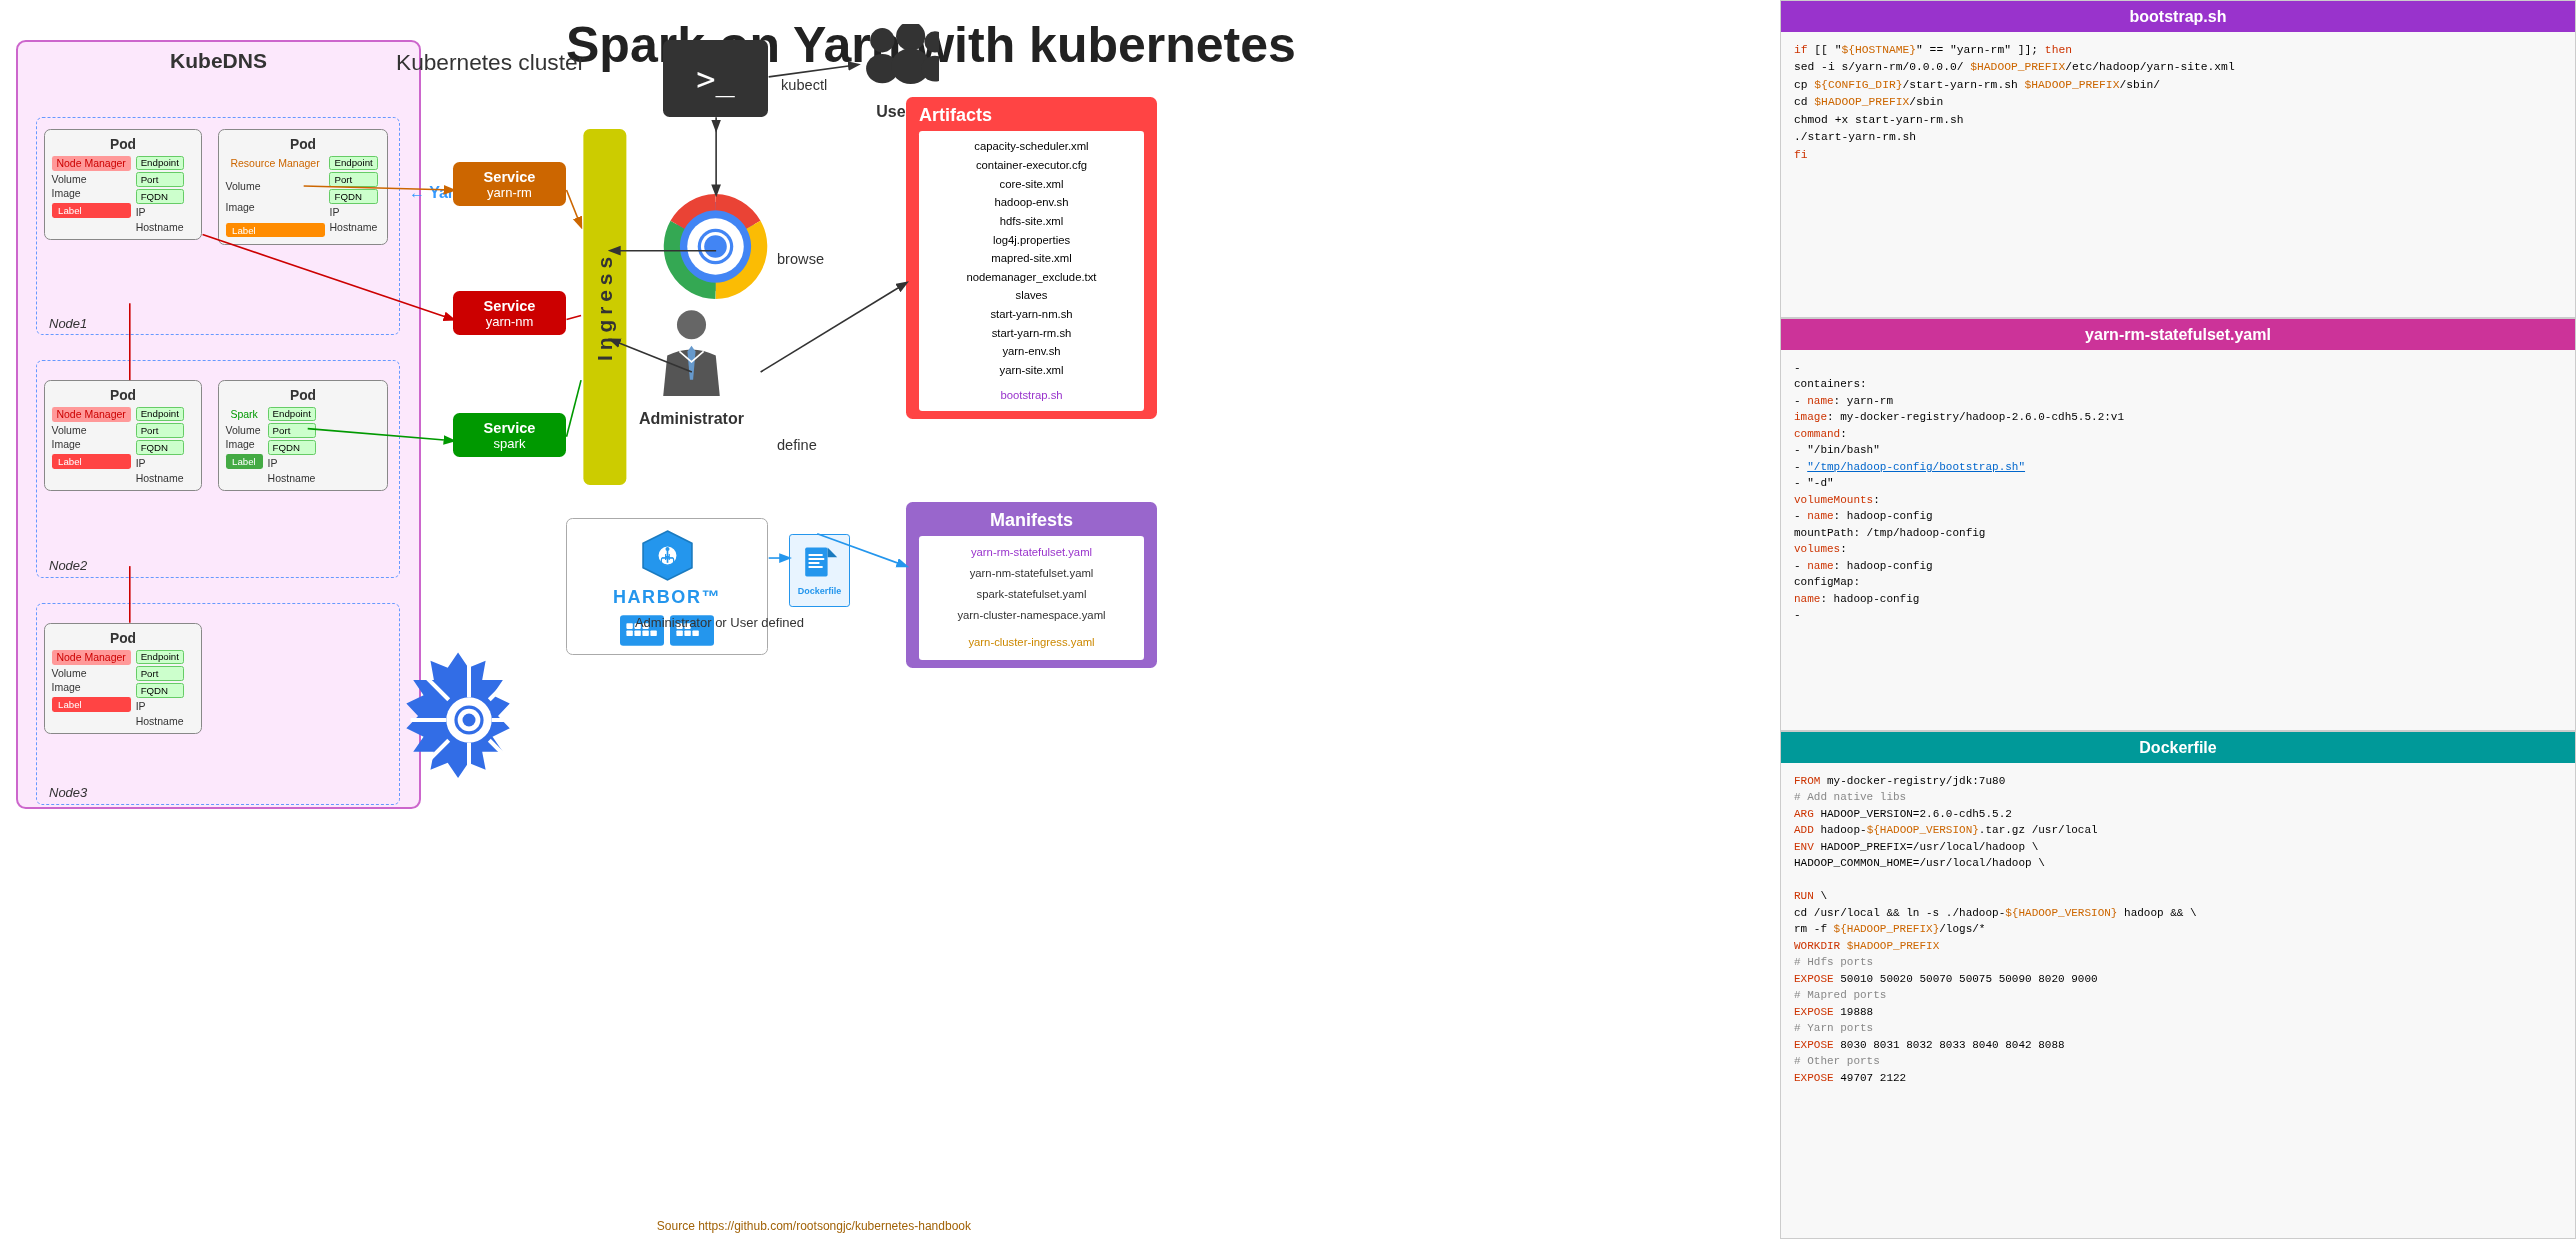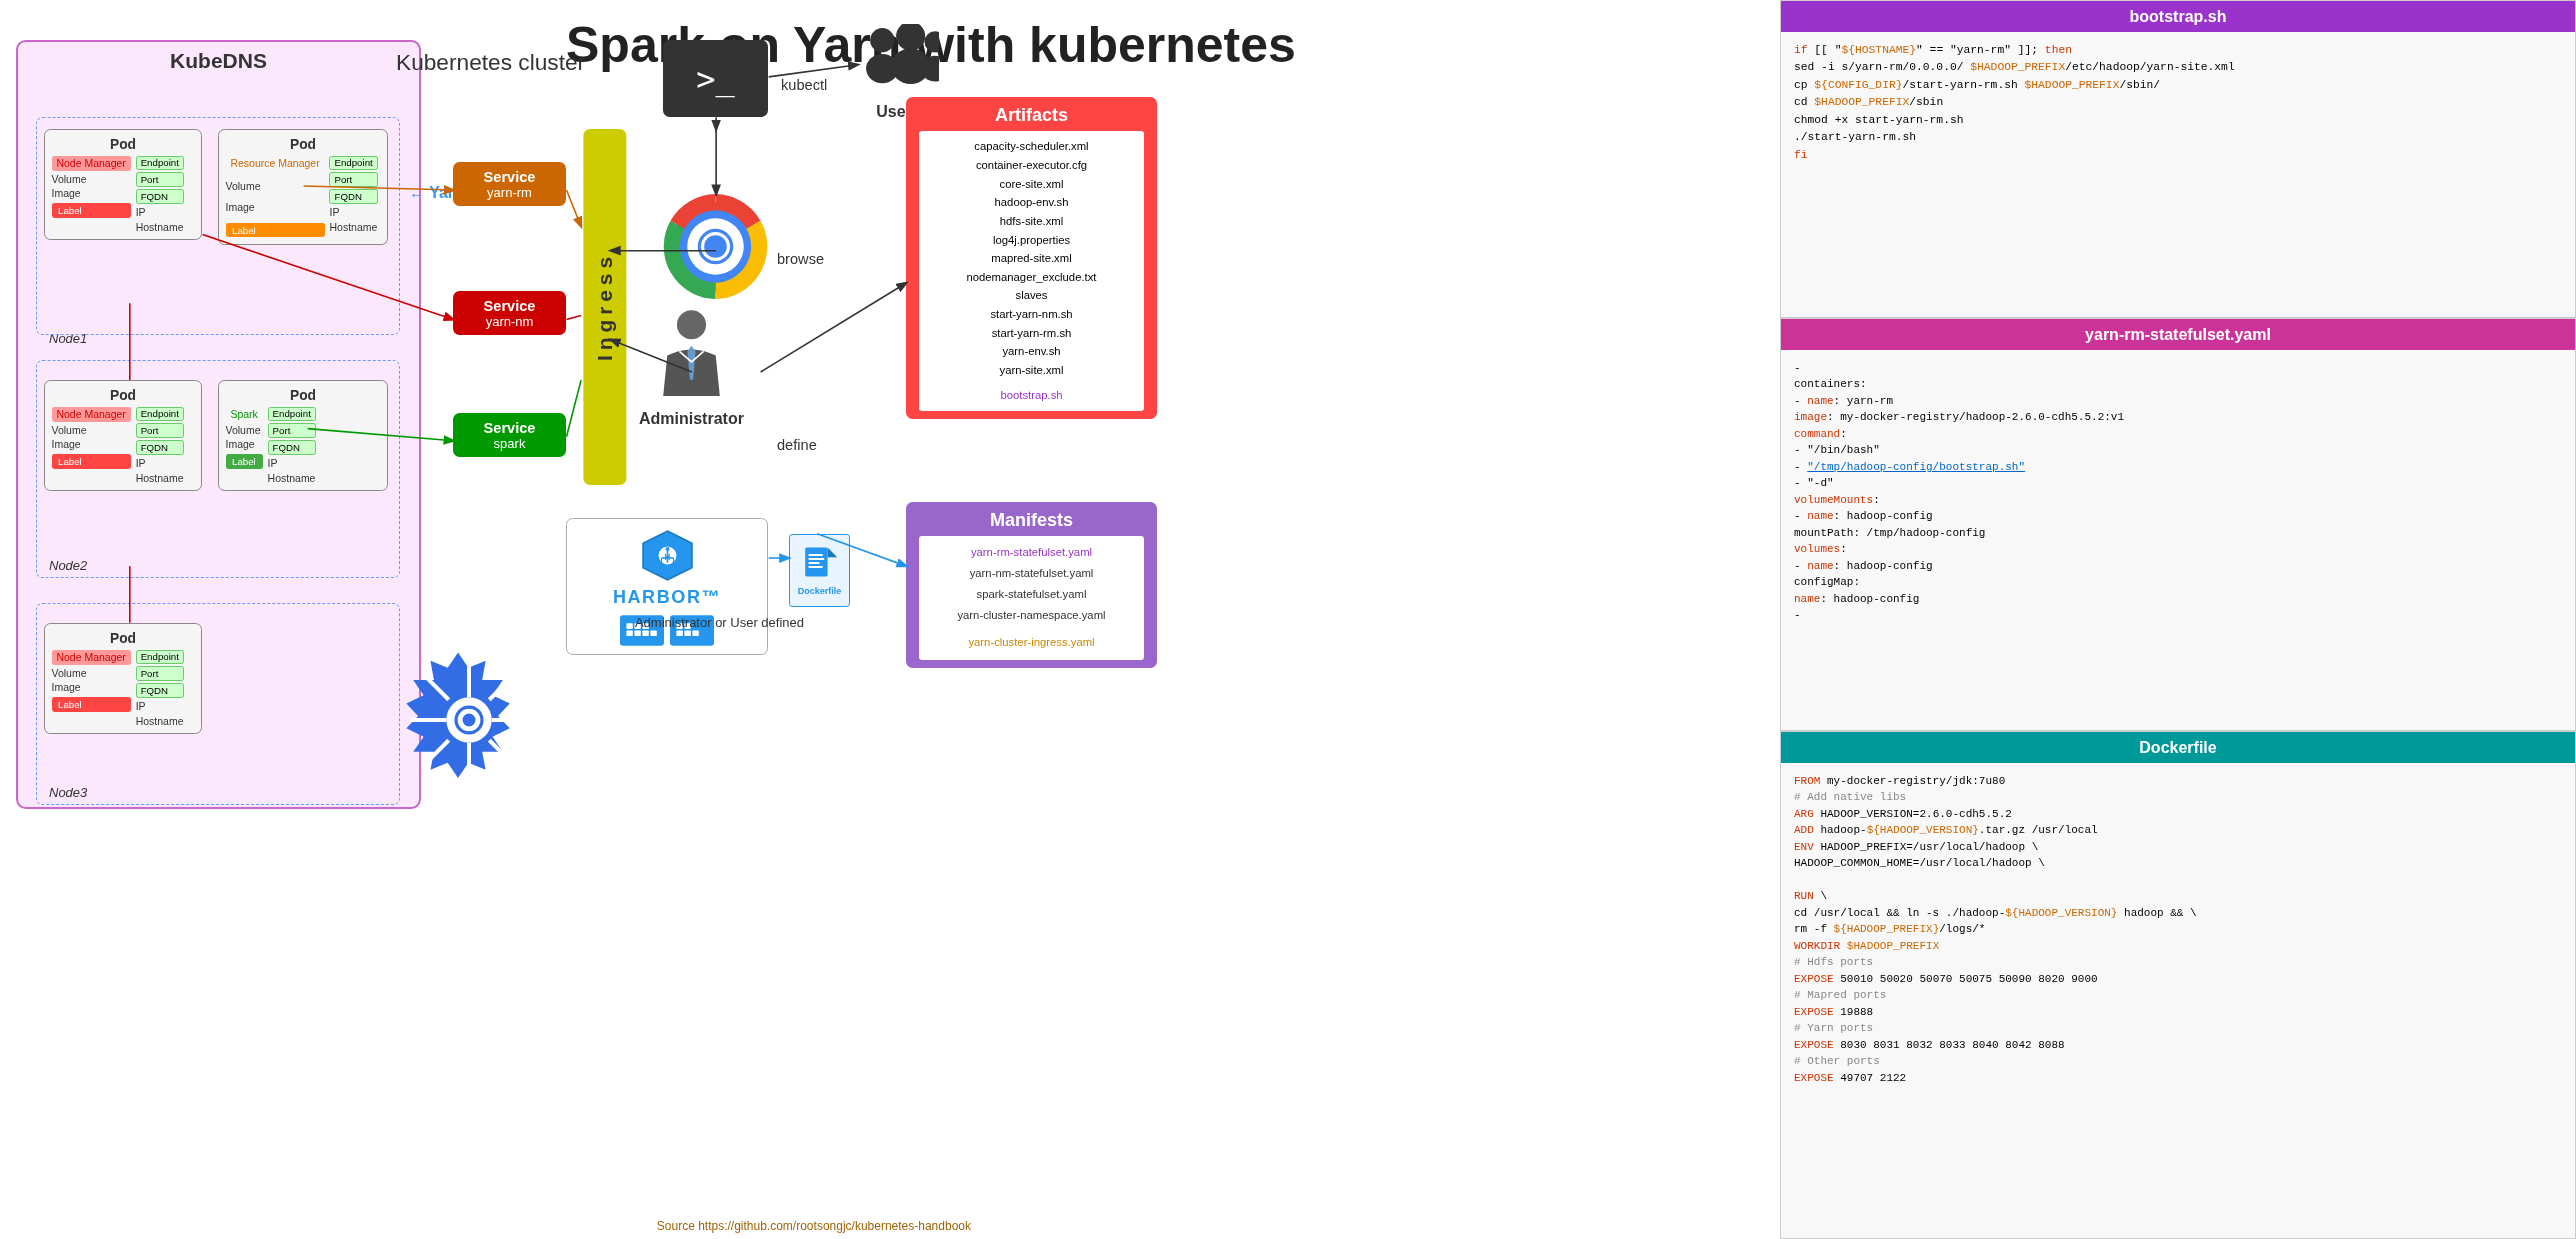--- a/index.html
+++ b/index.html
@@ -133,21 +133,21 @@
         <div style="display:flex;flex-direction:column;gap:2.4px;">
           <div style="background:#ccffcc;border:0.8px solid #66cc66;font-size:9.7px;padding:0.8px 4px;border-radius:2.4px;">Endpoint</div>
           <div style="background:#ccffcc;border:0.8px solid #66cc66;font-size:9.7px;padding:0.8px 4px;border-radius:2.4px;">Port</div>
           <div style="background:#ccffcc;border:0.8px solid #66cc66;font-size:9.7px;padding:0.8px 4px;border-radius:2.4px;">FQDN</div>
           <div style="font-size:10.5px;color:#333;">IP</div>
           <div style="font-size:10.5px;color:#333;">Hostname</div>
         </div>
       </div>
     </div>
 
-    <div style="position:absolute;top:316px;left:49px;font-size:13px;color:#333;font-style:italic;margin-top:15px;">Node1</div>
+    <div style="position:absolute;top:316px;left:49px;font-size:13px;color:#333;font-style:italic;">Node1</div>
 
     <div style="position:absolute;top:117px;left:36px;width:364px;height:218px;border:1.6px dashed #6699ff;border-radius:6.5px;background:transparent;"></div>
 
     <div style="position:absolute;top:360px;left:36px;width:364px;height:218px;border:1.6px dashed #6699ff;border-radius:6.5px;background:transparent;"></div>
 
     <div style="position:absolute; top:380px; left:44px; width:158px; border:1.6px solid #888; border-radius:6.5px; background:#f5f5f5; padding:6.5px;">
       <div style="text-align:center;font-size:13.8px;font-weight:bold;color:#333;margin-bottom:4px;">Pod</div>
       <div style="display:flex;gap:4.9px;align-items:flex-start;">
         <div style="display:flex;flex-direction:column;gap:2.4px;">
           <div style="background:#ff9999;color:#cc0000;font-size:10.5px;padding:1.6px 4.9px;border-radius:2.4px;">Node Manager</div>
@@ -348,21 +348,21 @@
         <line x1="35" y1="35" x2="65" y2="65" stroke="white" stroke-width="5"></line>
         <line x1="115" y1="115" x2="145" y2="145" stroke="white" stroke-width="5"></line>
         <line x1="145" y1="35" x2="115" y2="65" stroke="white" stroke-width="5"></line>
         <line x1="35" y1="145" x2="65" y2="115" stroke="white" stroke-width="5"></line>
         <circle cx="90" cy="90" r="14" fill="white"></circle>
         <circle cx="90" cy="90" r="8" fill="#326de6"></circle>
       </svg>
     </div>
 
     <div style="position:absolute;top:97px;left:906px;background:#ff4444;border-radius:6.5px;padding:8px 13px;width:251px;">
-      <div style="color:white;font-size:18px;font-weight:bold;text-align:center;margin-bottom:4.9px;">Artifacts</div>
+      <div style="color:white;font-size:18px;font-weight:bold;text-align:left;margin-bottom:4.9px;">Artifacts</div>
       <div style="background:white;padding:6.5px;border-radius:3.2px;font-size:11.3px;line-height:1.65;text-align:center;">
         <div>capacity-scheduler.xml</div>
         <div>container-executor.cfg</div>
         <div>core-site.xml</div>
         <div>hadoop-env.sh</div>
         <div>hdfs-site.xml</div>
         <div>log4j.properties</div>
         <div>mapred-site.xml</div>
         <div>nodemanager_exclude.txt</div>
         <div>slaves</div>

